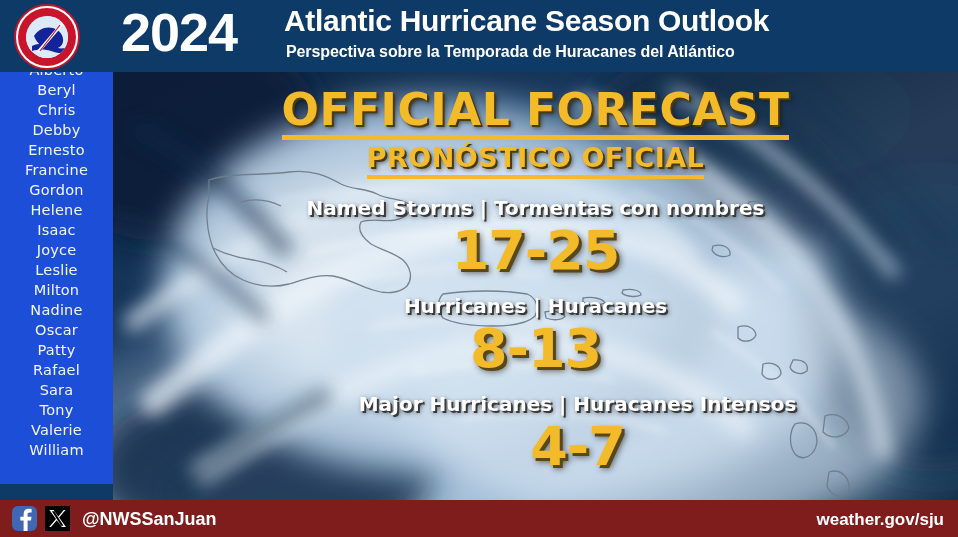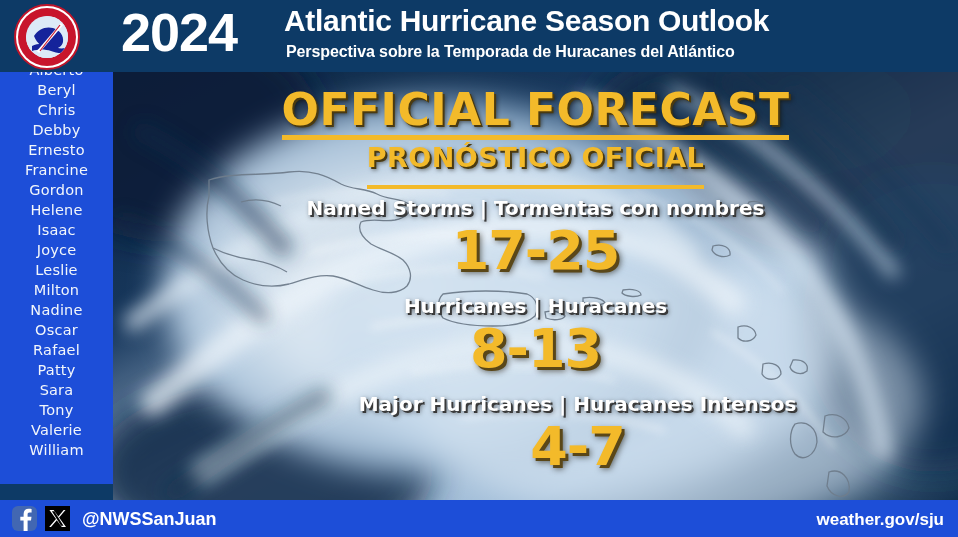--- a/index.html
+++ b/index.html
@@ -157,21 +157,21 @@
   }
   #pronostico-oficial {
     position: absolute;
     left: 0; top: 70px;
     width: 845px;
     font-size: 27px;
     line-height: 32px;
   }
   #pronostico-oficial .gold-head {
     border-bottom: 4px solid #f3ba2a;
-    padding-bottom: 11px;
+    padding-bottom: 1px;
   }
 
   .cat-label {
     color: #ffffff;
     font-weight: bold;
     font-family: "DejaVu Sans", sans-serif;
     font-size: 20px;
     letter-spacing: 0px;
     text-shadow: 2px 2px 0 #3a3a3a, 2px 2px 5px rgba(0,0,0,0.6);
     white-space: nowrap;
@@ -191,21 +191,21 @@
   #cat-major   { position: absolute; left: 0; top: 320px; width: 929px; }
 
   .cat-value-row { margin-top: 2px; }
 
   
   #footer {
     position: absolute;
     left: 0; top: 500px;
     width: 958px;
     height: 37px;
-    background: #1d4ed8;
+    background: #7f1d1d;
     z-index: 30;
   }
   #fb-icon {
     position: absolute;
     left: 12px; top: 6px;
     width: 25px; height: 25px;
     border-radius: 6px;
     background: #4267b2;
     overflow: hidden;
   }
@@ -387,22 +387,22 @@
         <div class="storm-name">Ernesto</div>
         <div class="storm-name">Francine</div>
         <div class="storm-name">Gordon</div>
         <div class="storm-name">Helene</div>
         <div class="storm-name">Isaac</div>
         <div class="storm-name">Joyce</div>
         <div class="storm-name">Leslie</div>
         <div class="storm-name">Milton</div>
         <div class="storm-name">Nadine</div>
         <div class="storm-name">Oscar</div>
+        <div class="storm-name">Patty</div>
         <div class="storm-name">Rafael</div>
-        <div class="storm-name">Patty</div>
         <div class="storm-name">Sara</div>
         <div class="storm-name">Tony</div>
         <div class="storm-name">Valerie</div>
         <div class="storm-name">William</div>
       </div>
   </div>
 
   <div id="header">
 
     <div id="nws-logo">

